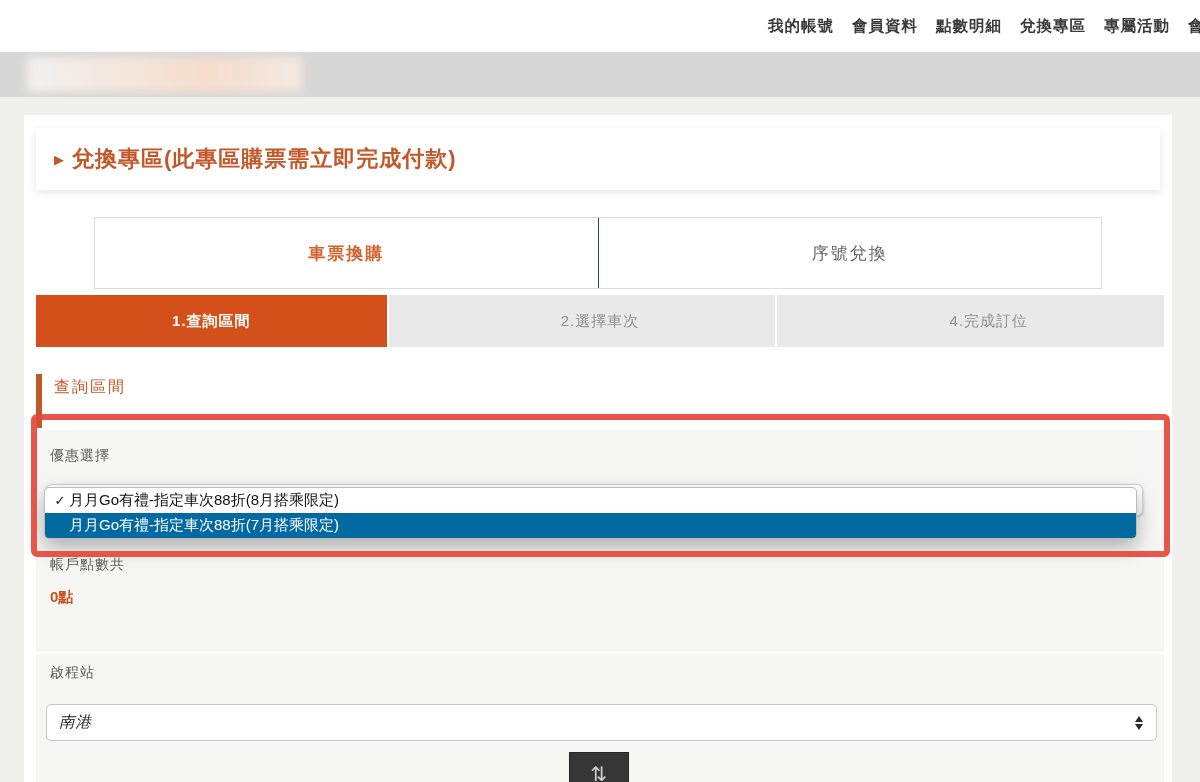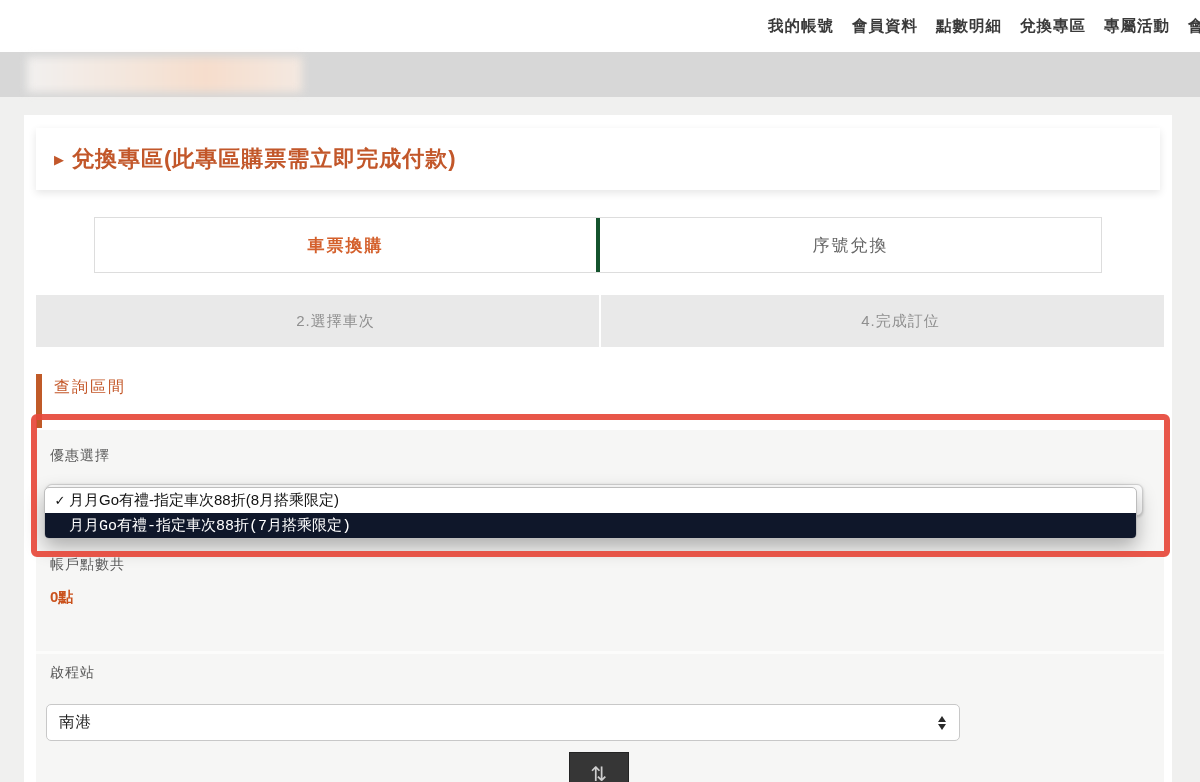--- a/index.html
+++ b/index.html
@@ -26,23 +26,23 @@
   .main-panel { position:absolute; left:24px; top:115px; width:1148px; height:667px; background:#ffffff; }
   
   .title-card {
     position:absolute; left:12px; top:13px; width:1124px; height:62px;
     background:#fff; box-shadow:0 3px 8px rgba(0,0,0,0.10);
     display:flex; align-items:center; padding-left:18px;
   }
   .title-marker { color:#c2572a; font-size:13px; margin-right:8px; }
   .page-title { color:#c2572a; font-size:22px; font-weight:700; letter-spacing:1px; }
   
-  .tabs { position:absolute; left:70px; top:102px; width:1008px; height:56px; display:flex; border:1px solid #ddd; background:#fff; }
+  .tabs { position:absolute; left:70px; top:102px; width:1008px; height:72px; display:flex; border:1px solid #ddd; background:#fff; }
   .tab { flex:1; display:flex; align-items:center; justify-content:center; font-size:17px; cursor:pointer; letter-spacing:2px; }
-  .tab + .tab { border-left:4px solid #14532d; }
+  .tab + .tab { border-left:1px solid #14532d; }
   .tab.active { color:#d4602c; font-weight:700; }
   .tab.inactive { color:#666; }
   
   .steps { position:absolute; left:12px; top:180px; width:1128px; height:52px; display:flex; gap:2px; }
   .step { flex:1; display:flex; align-items:center; justify-content:center; font-size:15px; letter-spacing:1px; }
   .step.active { background:#d4501b; color:#fff; font-weight:700; }
   .step.pending { background:#e9e9e9; color:#8f8f8f;padding-left:36px; }
   
   .section-bar { position:absolute; left:12px; top:259px; width:6px; height:54px; background:#c05a28; }
   .section-title { position:absolute; left:30px; top:262px; font-size:16px; color:#c4582a; letter-spacing:2px; }
@@ -66,28 +66,28 @@
   .tri-down { width:0; height:0; border-left:4px solid transparent; border-right:4px solid transparent; border-top:5px solid #2b2b2b; }
   
   .menu {
     position:absolute; left:44px; top:487px; width:1093px;
     background:#fff; border:1px solid #bdbdbd; border-radius:5px;
     box-shadow:0 8px 20px rgba(0,0,0,0.30); overflow:hidden; z-index:10;
   }
   .menu-row { height:25px; display:flex; align-items:center; font-size:15px; cursor:pointer; }
   .menu-check { width:18px; text-align:center; margin-left:6px; font-size:13px; color:#111; }
   .menu-row .opt-text { color:#111; }
-  .menu-row.highlight { background:#0f172a;font-family:Liberation Mono, monospace; }
+  .menu-row.highlight { background:#0369a1; }
   .menu-row.highlight .opt-text { color:#fff; }
   .menu-row.highlight .menu-check { visibility:hidden; }
   
   .select-origin {
-    position:absolute; left:46px; top:704px; width:914px; height:37px;
+    position:absolute; left:46px; top:704px; width:1111px; height:37px;
     background:#fff; border:1px solid #c8c8c8; border-radius:5px;
-    display:flex; align-items:center; padding-left:12px; cursor:pointer;
+    display:flex; align-items:center; padding-left:12px; cursor:pointer;font-style:italic;
   }
   .select-origin .value { font-size:15.5px; color:#1a1a1a; letter-spacing:1px; }
   .select-origin .stepper { right:13px; }
   .select-origin .tri-up { border-left-width:4.5px; border-right-width:4.5px; border-bottom-width:6px; }
   .select-origin .tri-down { border-left-width:4.5px; border-right-width:4.5px; border-top-width:6px; }
   
   .swap-btn {
     position:absolute; left:569px; top:752px; width:60px; height:42px;
     background:#363636; border:1px solid #242424; color:#cfcfcf;
     display:flex; align-items:flex-start; justify-content:center;
@@ -124,20 +124,21 @@
     <span class="title-marker">▶</span>
     <span class="page-title">兌換專區(此專區購票需立即完成付款)</span>
   </div>
 
   <div class="tabs">
     <div class="tab active">車票換購</div>
     <div class="tab inactive">序號兌換</div>
   </div>
 
   <div class="steps">
+    <div class="step active">1.查詢區間</div>
     <div class="step pending">2.選擇車次</div>
     <div class="step pending">4.完成訂位</div>
   </div>
 
   <div class="section-bar"></div>
   <div class="section-title">查詢區間</div>
 </div>
 
 <div class="form-a"></div>
 <div class="field-label lbl-discount">優惠選擇</div>

